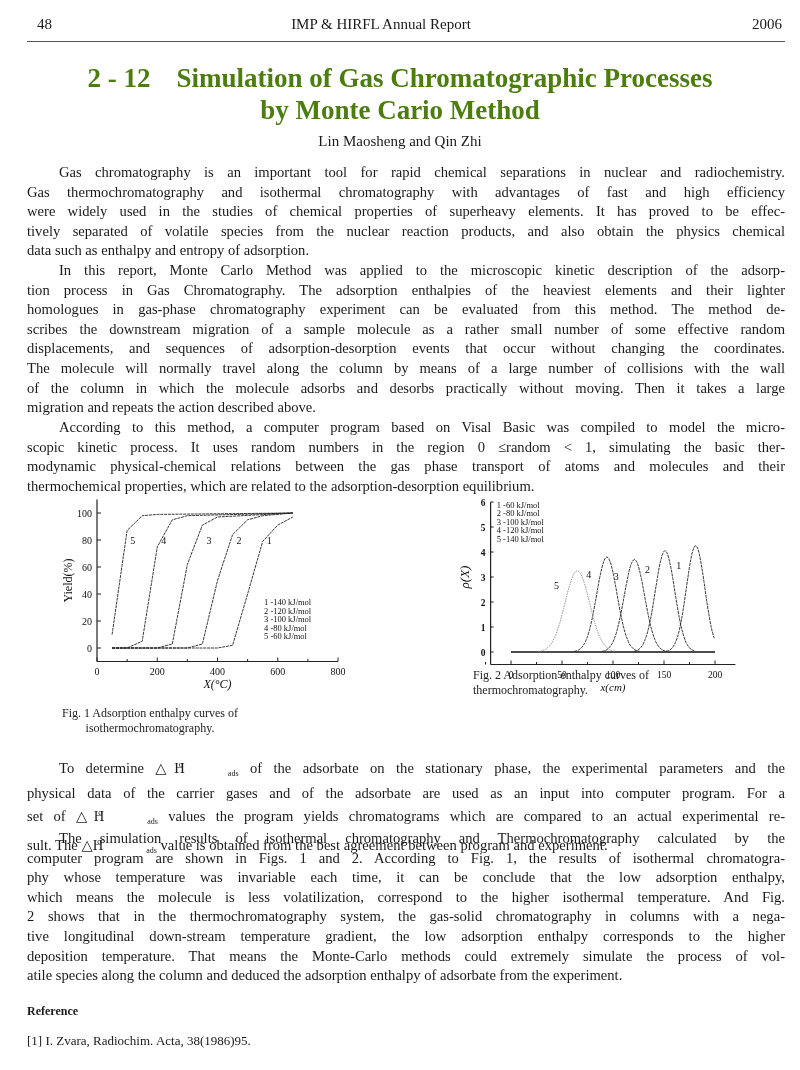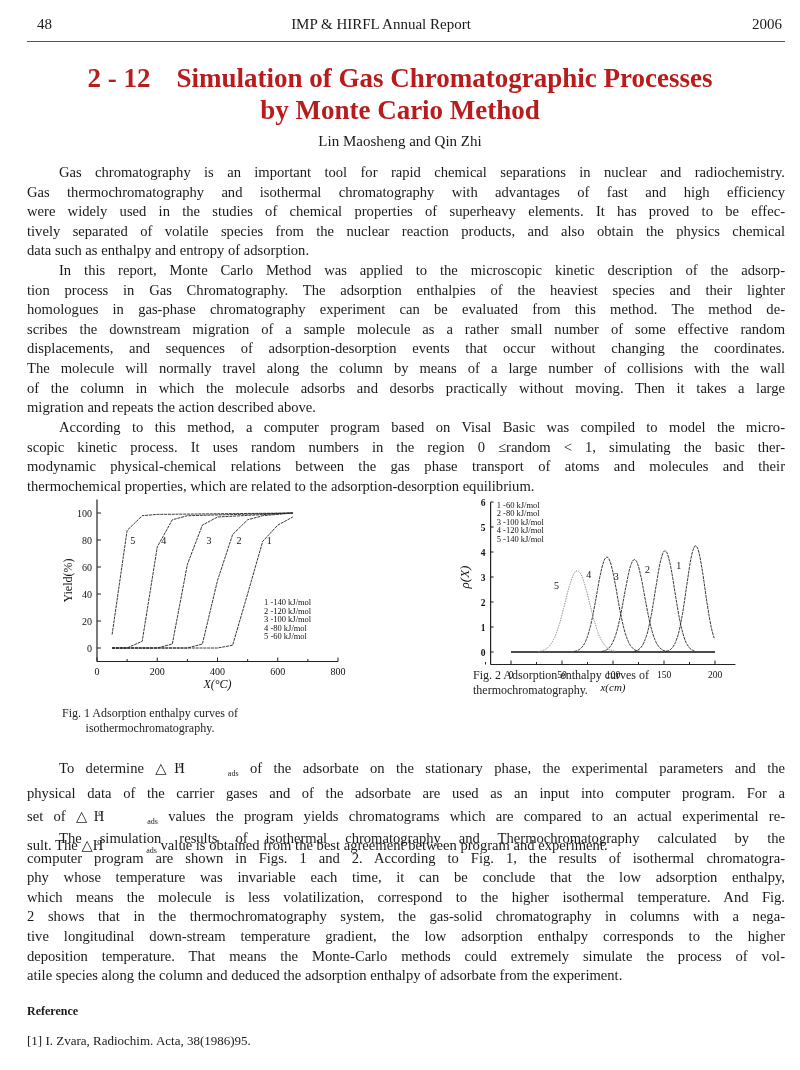--- a/index.html
+++ b/index.html
@@ -2,21 +2,21 @@
 <html><head>
 <meta charset="utf-8">
 <style>
   html, body { margin:0; padding:0; background:#ffffff; }
   body { width:800px; height:1070px; position:relative; overflow:hidden;
          font-family:"Liberation Serif","DejaVu Serif",serif; color:#1a1a1a; }
   .abs { position:absolute; }
   .hdr { top:16px; font-size:15px; }
   .rule { left:27px; width:758px; top:41px; height:0; border-top:1.5px solid #555; }
   .title { left:0; width:800px; top:62px; text-align:center; font-weight:bold;
-           font-size:27px; line-height:32px; color:#b91c1c; }
+           font-size:27px; line-height:32px; color:#4d7c0f; }
   .title .num { margin-right:26px; }
   .authors { left:0; width:800px; top:133px; text-align:center; font-size:15px; }
   .para { left:27px; width:758px; font-size:14.6px; line-height:19.6px; text-align:justify;
           text-align-last:left; }
   .para .ln { display:block; white-space:nowrap; text-align:justify; text-align-last:justify; }
   .para .ln.last { text-align-last:left; }
   .indent { padding-left:32px; }
   .cap { font-size:12px; line-height:15px; color:#222; }
   .refh { left:27px; top:1004px; font-weight:bold; font-size:12px; }
   .ref1 { left:27px; top:1033px; font-size:13px; }
@@ -41,21 +41,21 @@
 <div class="abs para" style="top:163px;">
   <span class="ln indent">Gas chromatography is an important tool for rapid chemical separations in nuclear and radiochemistry.</span>
   <span class="ln">Gas thermochromatography and isothermal chromatography with advantages of fast and high efficiency</span>
   <span class="ln">were widely used in the studies of chemical properties of superheavy elements. It has proved to be effec-</span>
   <span class="ln">tively separated of volatile species from the nuclear reaction products, and also obtain the physics chemical</span>
   <span class="ln last">data such as enthalpy and entropy of adsorption.</span>
 </div>
 
 <div class="abs para" style="top:261px;">
   <span class="ln indent">In this report, Monte Carlo Method was applied to the microscopic kinetic description of the adsorp-</span>
-  <span class="ln">tion process in Gas Chromatography. The adsorption enthalpies of the heaviest species and their lighter</span>
+  <span class="ln">tion process in Gas Chromatography. The adsorption enthalpies of the heaviest elements and their lighter</span>
   <span class="ln">homologues in gas-phase chromatography experiment can be evaluated from this method. The method de-</span>
   <span class="ln">scribes the downstream migration of a sample molecule as a rather small number of some effective random</span>
   <span class="ln">displacements, and sequences of adsorption-desorption events that occur without changing the coordinates.</span>
   <span class="ln">The molecule will normally travel along the column by means of a large number of collisions with the wall</span>
   <span class="ln">of the column in which the molecule adsorbs and desorbs practically without moving. Then it takes a large</span>
   <span class="ln last">migration and repeats the action described above.</span>
 </div>
 
 <div class="abs para" style="top:418px;">
   <span class="ln indent">According to this method, a computer program based on Visal Basic was compiled to model the micro-</span>

